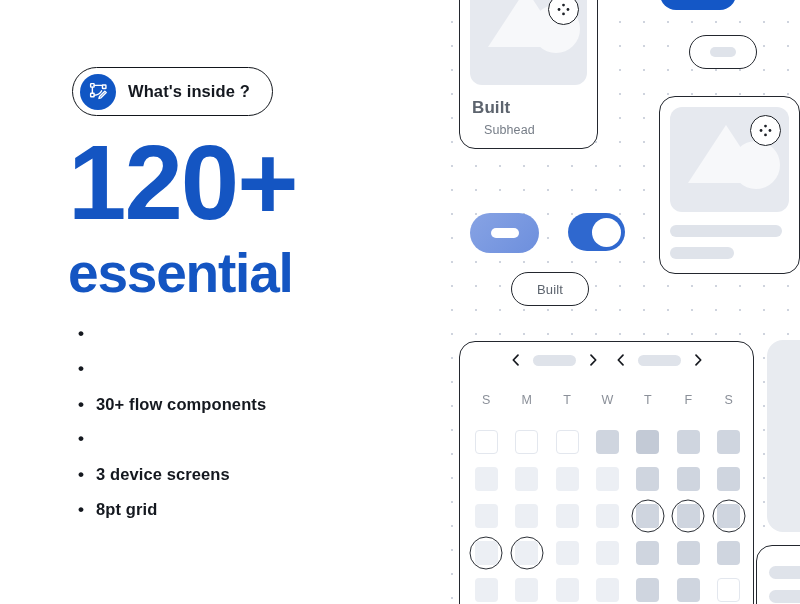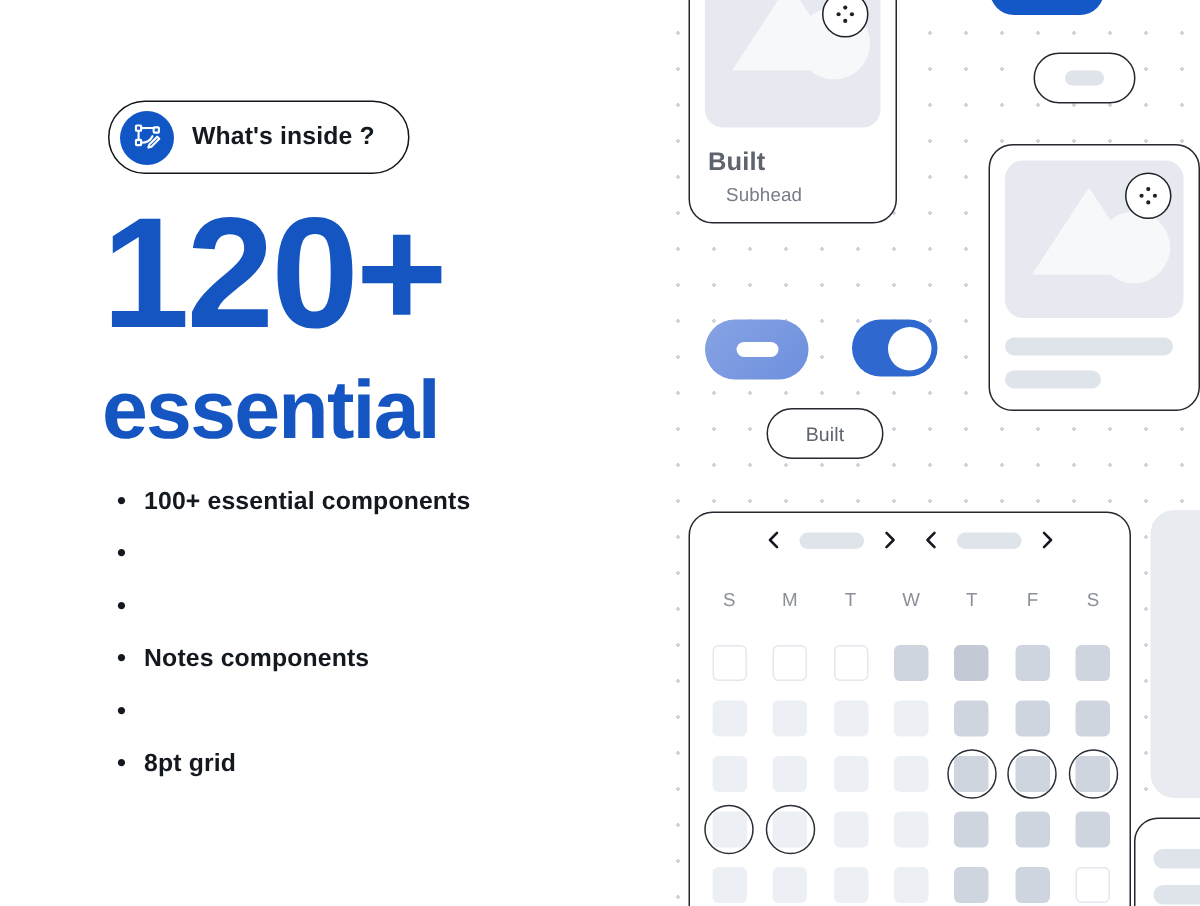--- a/index.html
+++ b/index.html
@@ -346,34 +346,34 @@
       </span>
       <span class="badge-label">What's inside ?</span>
     </div>
 
     <div class="headline-num">120+</div>
     <div class="headline-word">essential</div>
 
     <ul class="feature-list">
       <li class="feature-item">
         <span class="feature-bullet">•</span>
-        <span>100+ essential components</span>
       </li>
       <li class="feature-item">
         <span class="feature-bullet">•</span>
       </li>
       <li class="feature-item">
         <span class="feature-bullet">•</span>
+        <span>30+ flow components</span>
       </li>
       <li class="feature-item">
         <span class="feature-bullet">•</span>
-        <span>Notes components</span>
       </li>
       <li class="feature-item">
         <span class="feature-bullet">•</span>
+        <span>3 device screens</span>
       </li>
       <li class="feature-item">
         <span class="feature-bullet">•</span>
         <span>8pt grid</span>
       </li>
     </ul>
   </div>
 
   <div class="blue-blob" style="left:660px; top:-22px; width:76px; height:32px;"></div>
 

